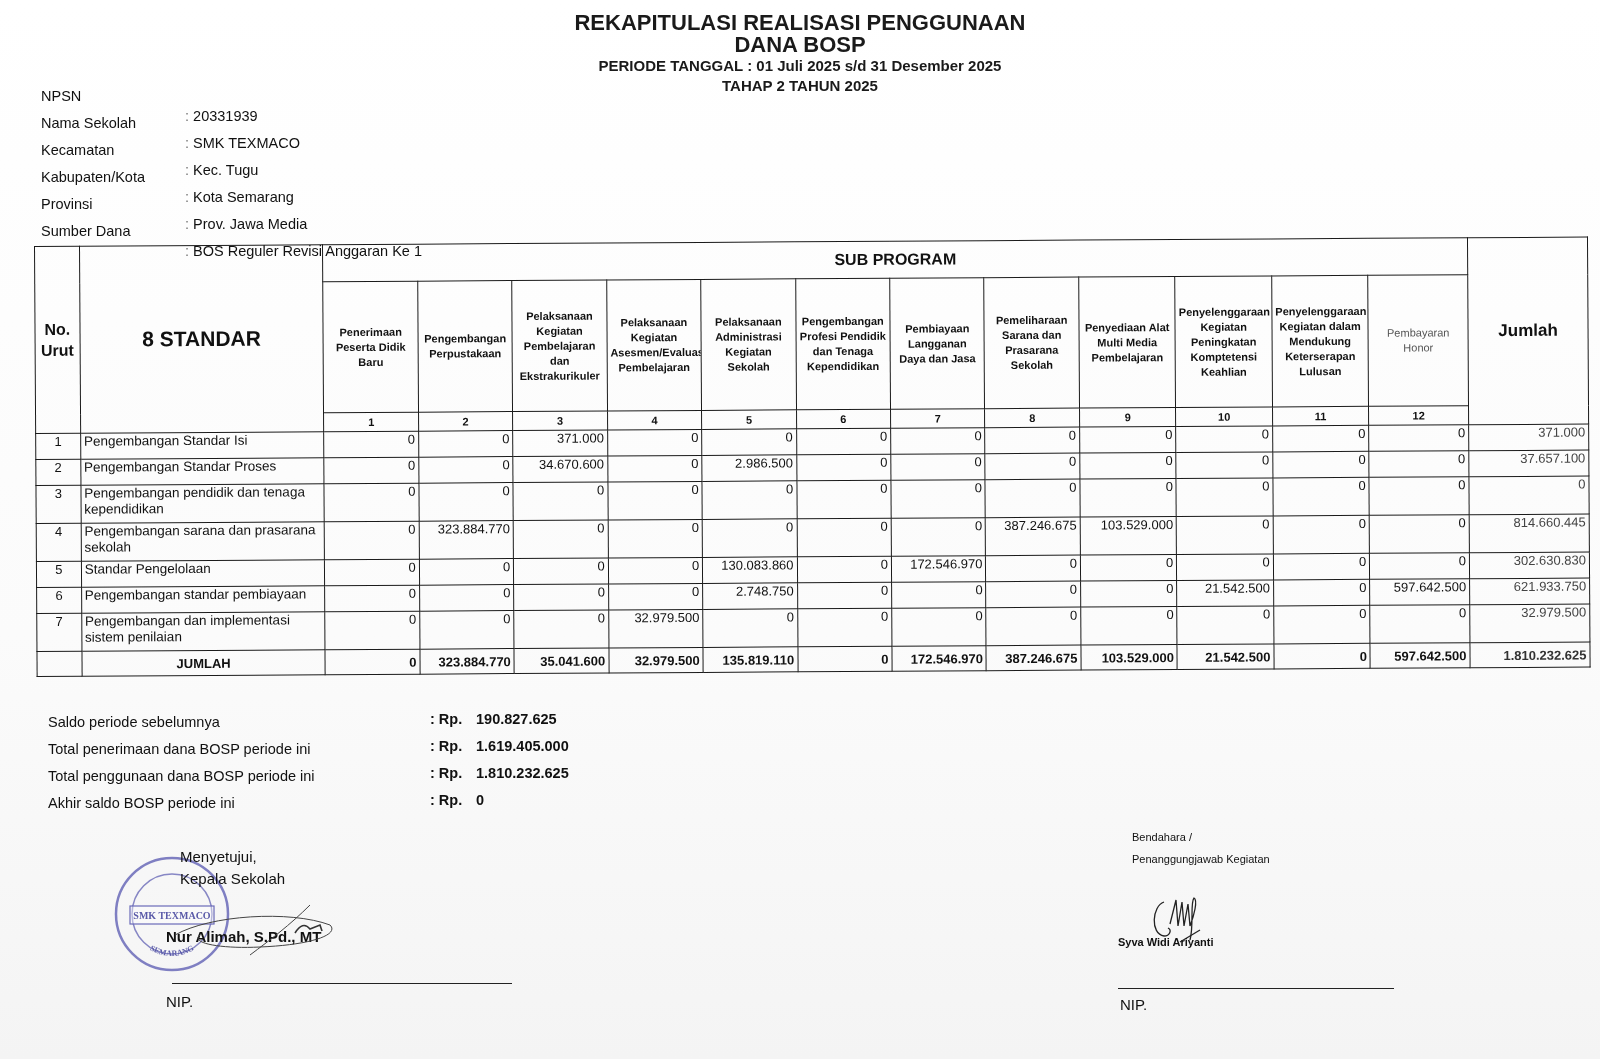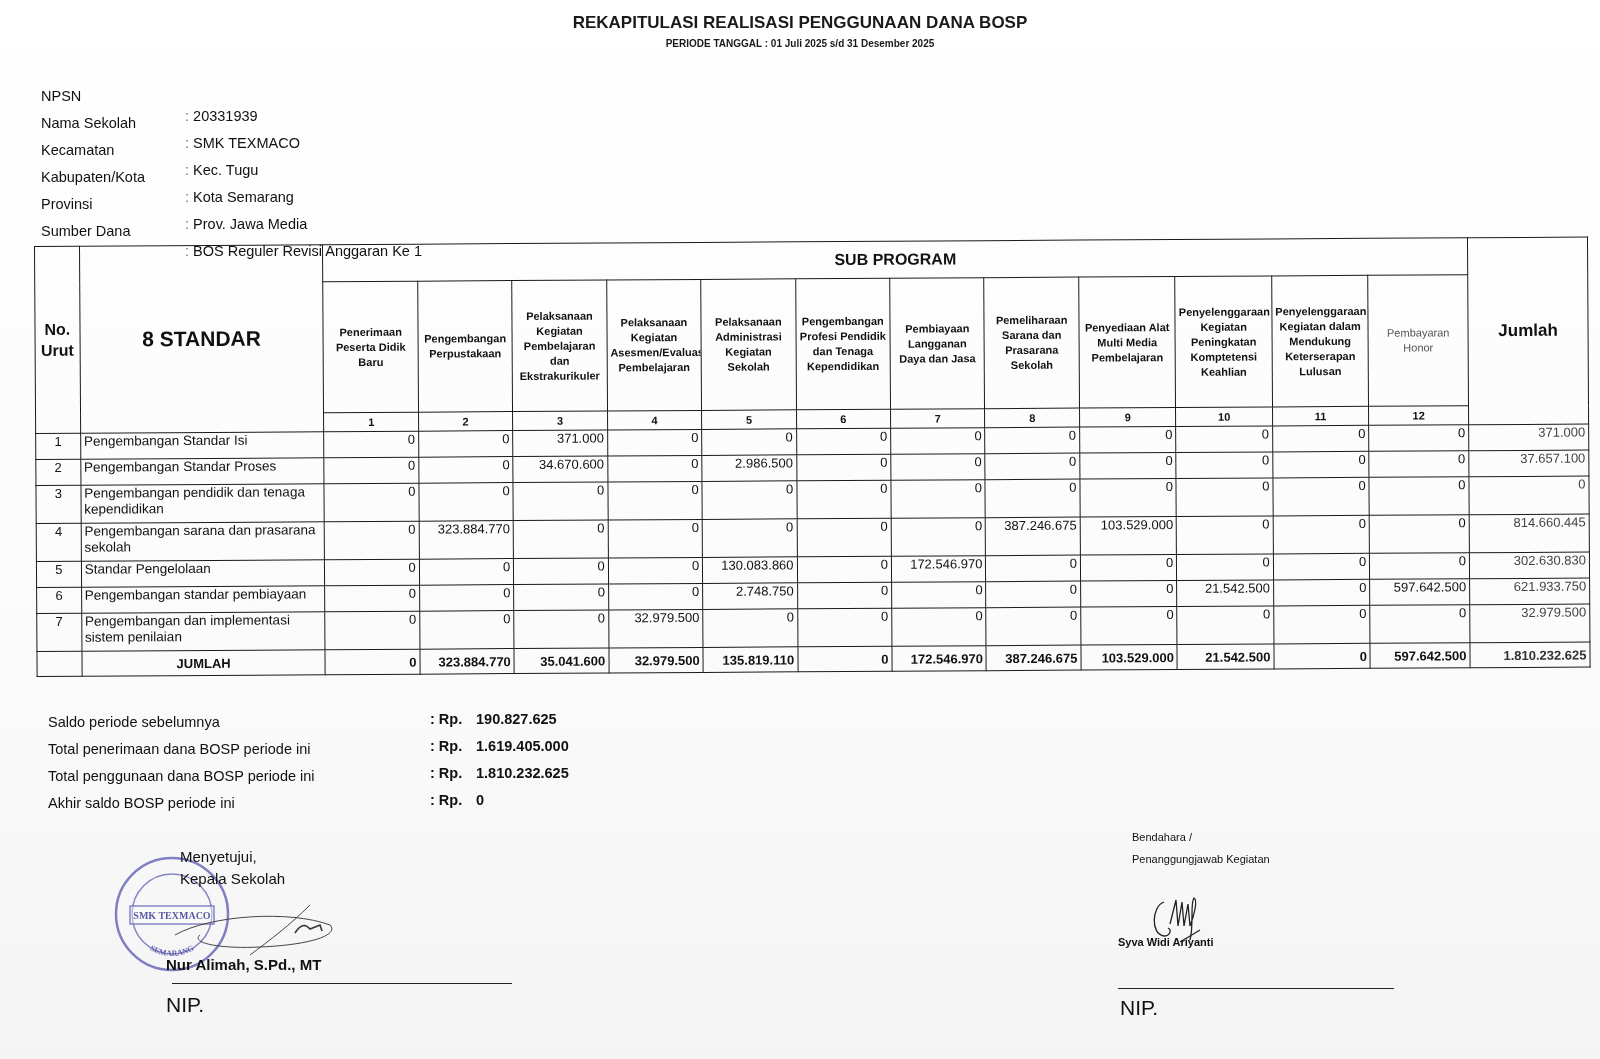--- a/index.html
+++ b/index.html
@@ -11,22 +11,22 @@
     position: relative;
   }
   .page {
     position: absolute; left: 0; top: 0; width: 1600px; height: 1059px;
     background: linear-gradient(180deg, #ffffff 0%, #fbfbfb 60%, #f4f4f4 100%);
   }
   .title-block {
     position: absolute; left: 540px; top: 12px; width: 520px;
     text-align: center; font-weight: bold; color: #1a1a1a;
   }
-  .title-block .t1 { font-size: 17px; line-height: 22px; }
-  .title-block .t2 { font-size: 10px; line-height: 20px; }
+  .title-block .t1 { font-size: 22px; line-height: 22px; }
+  .title-block .t2 { font-size: 15px; line-height: 20px; }
   .title-block .t3 { font-size: 15px; line-height: 19px; }
 
   .info { position: absolute; left: 41px; top: 88px; font-size: 14.5px; }
   .info-row { position: relative; height: 27px; }
   .info-label { position: absolute; left: 0; top: 0; width: 150px; }
   .info-value { position: absolute; left: 144px; top: 20px; white-space: nowrap; }
   .info-value::before { content: ": "; color: #777; }
 
   table.rekap {
     position: absolute; left: 34px; top: 246px;
@@ -64,33 +64,34 @@
   .sum-row { position: relative; height: 27px; }
   .sum-label { position: absolute; left: 0; top: 0; white-space: nowrap; }
   .sum-colon { position: absolute; left: 382px; top: -3px; font-weight: bold; white-space: nowrap; }
   .sum-value { position: absolute; left: 428px; top: -3px; font-weight: bold; white-space: nowrap; }
 
   .sign-left { position: absolute; left: 166px; top: 846px; font-size: 15px; }
   .sign-right { position: absolute; left: 1118px; top: 826px; font-size: 11px; }
   .sign-title { line-height: 22px; margin-left: 14px; }
   .sign-name { font-weight: bold; margin-top: 0; }
   .line { position: absolute; border-top: 1.5px solid #222; }
-  .nip { position: absolute; font-size: 21px; }
+  .nip { position: absolute; font-size: 15px; }
 
   .stamp { position: absolute; left: 112px; top: 854px; width: 120px; height: 120px; }
   .sig { position: absolute; }
 </style>
 </head>
 <body>
 
 <div class="page">
 
   <div class="title-block">
     <div class="t1">REKAPITULASI REALISASI PENGGUNAAN DANA BOSP</div>
     <div class="t2">PERIODE TANGGAL : 01 Juli 2025 s/d 31 Desember 2025</div>
+    <div class="t3">TAHAP 2 TAHUN 2025</div>
   </div>
 
   <div class="info">
     <div class="info-row">
       <span class="info-label">NPSN</span>
       <span class="info-value">20331939</span>
     </div>
     <div class="info-row">
       <span class="info-label">Nama Sekolah</span>
       <span class="info-value">SMK TEXMACO</span>
@@ -335,21 +336,21 @@
     <circle cx="60" cy="60" r="40" fill="none" stroke="#6a6ab8" stroke-width="1.5" opacity="0.8"></circle>
     <rect x="18" y="52" width="84" height="18" fill="#ffffff" fill-opacity="0.4" stroke="#6a6ab8" stroke-width="1.2"></rect>
     <text x="60" y="65" text-anchor="middle" font-family="Liberation Serif, serif" font-size="10" font-weight="bold" fill="#5a5aa8">SMK TEXMACO</text>
     <path id="arcb" d="M 22 80 A 44 44 0 0 0 98 80" fill="none"></path>
     <text font-family="Liberation Serif, serif" font-size="8" font-weight="bold" fill="#5a5aa8"><textPath href="#arcb" startOffset="50%" text-anchor="middle">SEMARANG</textPath></text>
   </svg>
 
   <div class="sign-left">
     <div class="sign-title">Menyetujui,</div>
     <div class="sign-title">Kepala Sekolah</div>
-    <div class="sign-name" style="margin-top:66px">Nur Alimah, S.Pd., MT</div>
+    <div class="sign-name" style="margin-top:38px">Nur Alimah, S.Pd., MT</div>
   </div>
   <svg class="sig" style="left:170px; top:895px; width:170px; height:70px;" viewBox="0 0 170 70">
     <path d="M 5 40 C 40 20, 120 15, 160 30 C 170 40, 140 50, 90 52 C 50 54, 20 48, 30 40" fill="none" stroke="#444" stroke-width="1"></path>
     <path d="M 80 60 C 100 45, 120 30, 140 10" fill="none" stroke="#444" stroke-width="1"></path>
     <path d="M 125 38 C 130 30, 135 28, 140 34 L 150 30 L 152 36" fill="none" stroke="#333" stroke-width="1.6"></path>
   </svg>
   <div class="line" style="left:172px; top:983px; width:340px;"></div>
   <div class="nip" style="left:166px; top:993px;">NIP.</div>
 
   <div class="sign-right">

